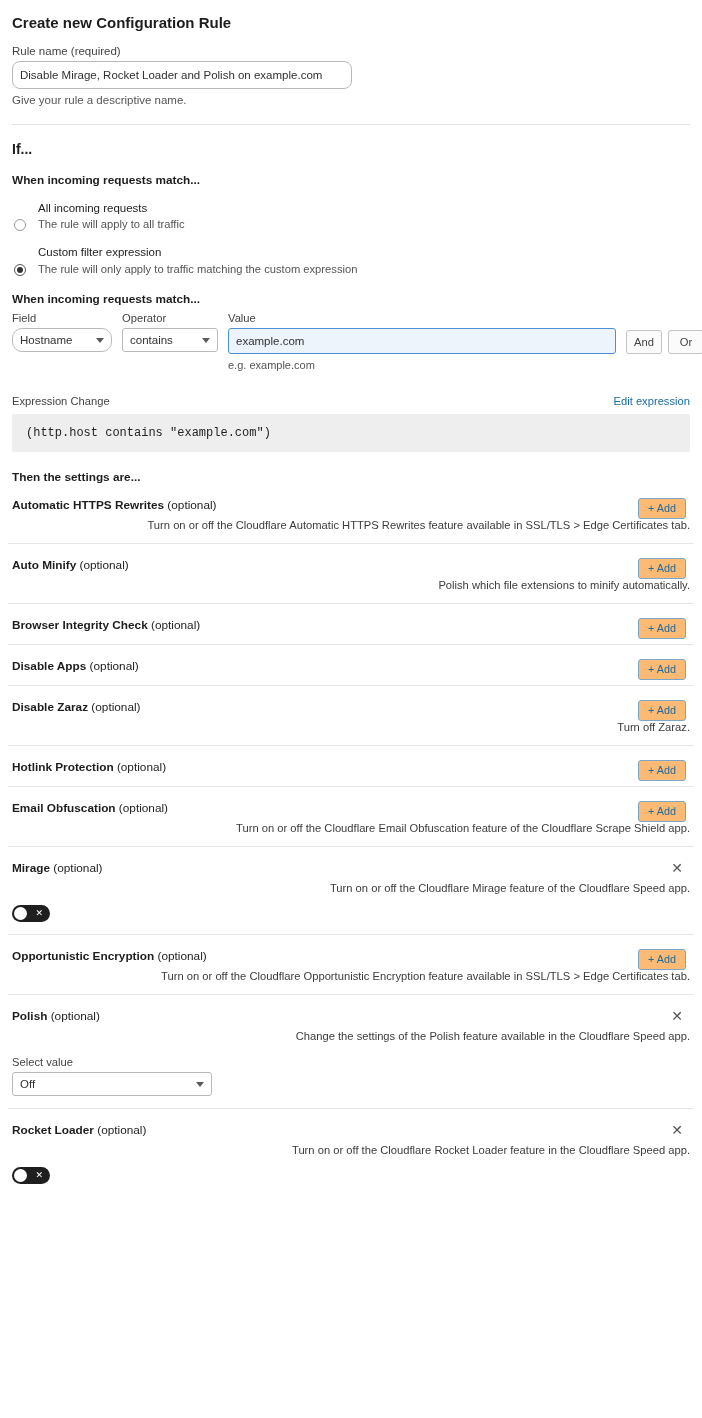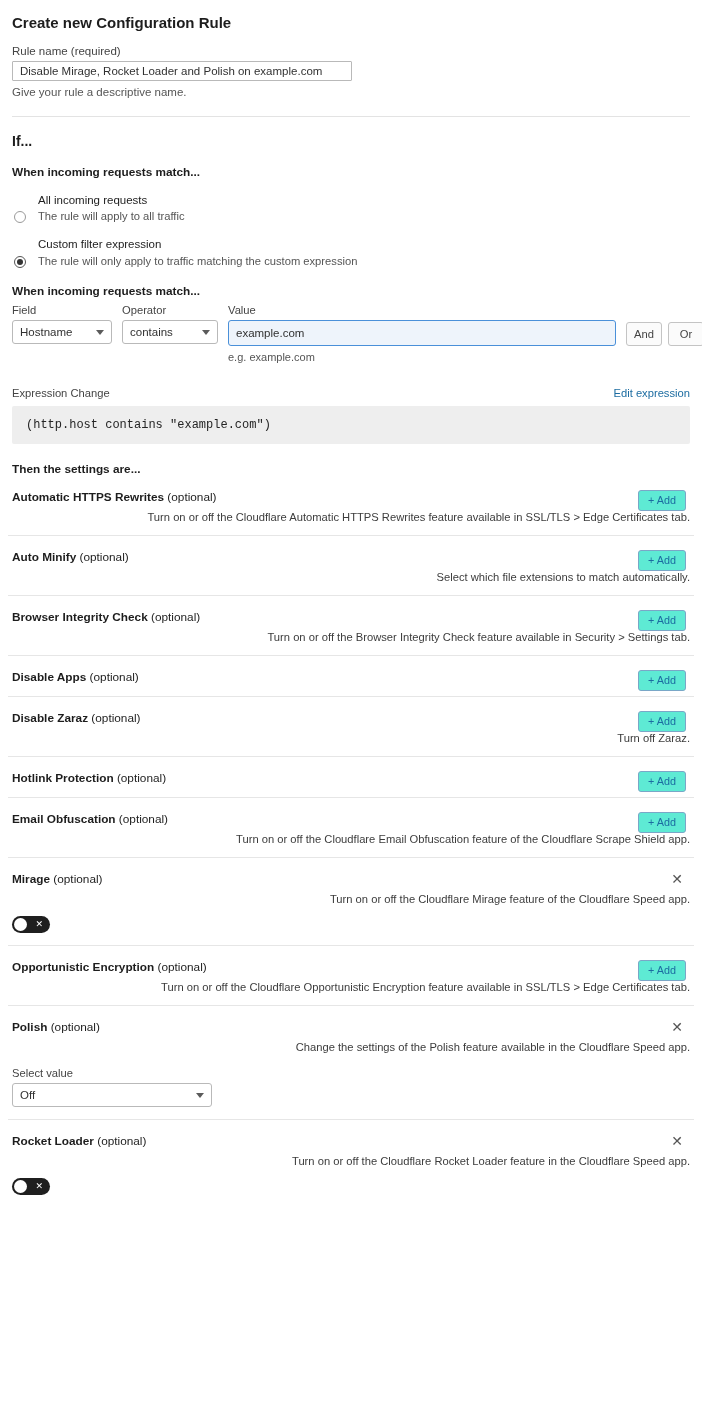--- a/index.html
+++ b/index.html
@@ -31,27 +31,27 @@
     margin: 0 0 4px 4px;
   }
   .field-help {
     font-size: 11.5px;
     color: #555;
     margin: 5px 0 0 4px;
   }
 
   .text-input {
     width: 340px;
-    height: 20px;
+    height: 28px;
     padding: 2px 7px;
     font-size: 11.5px;
     font-family: "Liberation Sans", sans-serif;
     color: #313131;
     border: 1px solid #b9b9b9;
-    border-radius: 1px;
+    border-radius: 8px;
     background: #fff;
     outline: none;
     margin-left: 4px;
     display: block;
   }
 
   .hr {
     border: 0;
     border-top: 1px solid #e3e3e3;
     margin: 18px 4px 0 4px;
@@ -122,21 +122,21 @@
   }
   .select .caret {
     position: absolute;
     right: 7px; top: 50%;
     margin-top: -2px;
     width: 0; height: 0;
     border-left: 4px solid transparent;
     border-right: 4px solid transparent;
     border-top: 5px solid #5b5b5b;
   }
-  .sel-field { width: 100px; }
+  .sel-field { width: 100px; border-radius: 10px; }
   .sel-op { width: 96px; }
   .value-input {
     width: 388px;
     height: 24px;
     padding: 12px 7px;
     font-size: 11.5px;
     font-family: "Liberation Sans", sans-serif;
     color: #313131;
     border: 1px solid #4a90d9;
     border-radius: 3px;
@@ -212,21 +212,21 @@
     margin-top: 7px;
     text-align: right;
   }
   .add-btn {
     position: absolute;
     right: 8px;
     top: 14px;
     width: 48px; height: 21px;
     border: 1px solid #7aa7c7;
     border-radius: 3px;
-    background: #5eead4;
+    background: #fdba74;
     color: #1c6ca1;
     font-size: 10.8px;
     display: flex;
     align-items: center;
     justify-content: center;
     cursor: pointer;
   }
   .x-btn {
     position: absolute;
     right: 8px;
@@ -345,30 +345,29 @@
       </div>
       <div class="setting-desc">Turn on or off the Cloudflare Automatic HTTPS Rewrites feature available in SSL/TLS &gt; Edge Certificates tab.</div>
       <div class="add-btn">+ Add</div>
     </div>
 
     <div class="setting">
       <div class="setting-title">
         <span>Auto Minify</span>
         <span class="opt">(optional)</span>
       </div>
-      <div class="setting-desc">Select which file extensions to match automatically.</div>
+      <div class="setting-desc">Polish which file extensions to minify automatically.</div>
       <div class="add-btn">+ Add</div>
     </div>
 
     <div class="setting">
       <div class="setting-title">
         <span>Browser Integrity Check</span>
         <span class="opt">(optional)</span>
       </div>
-      <div class="setting-desc">Turn on or off the Browser Integrity Check feature available in Security &gt; Settings tab.</div>
       <div class="add-btn">+ Add</div>
     </div>
 
     <div class="setting">
       <div class="setting-title">
         <span>Disable Apps</span>
         <span class="opt">(optional)</span>
       </div>
       <div class="add-btn">+ Add</div>
     </div>

